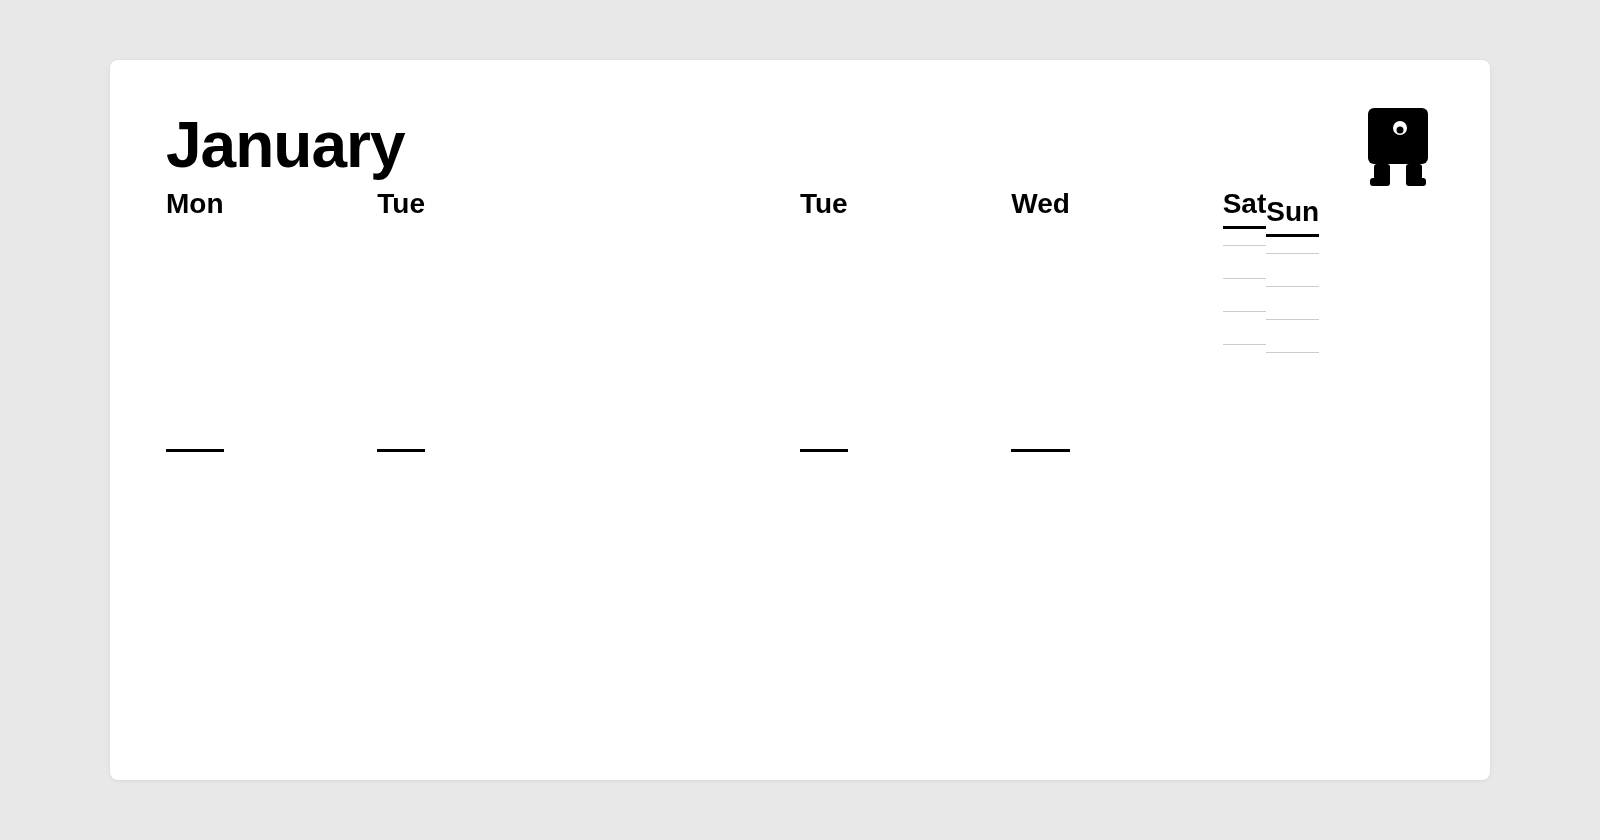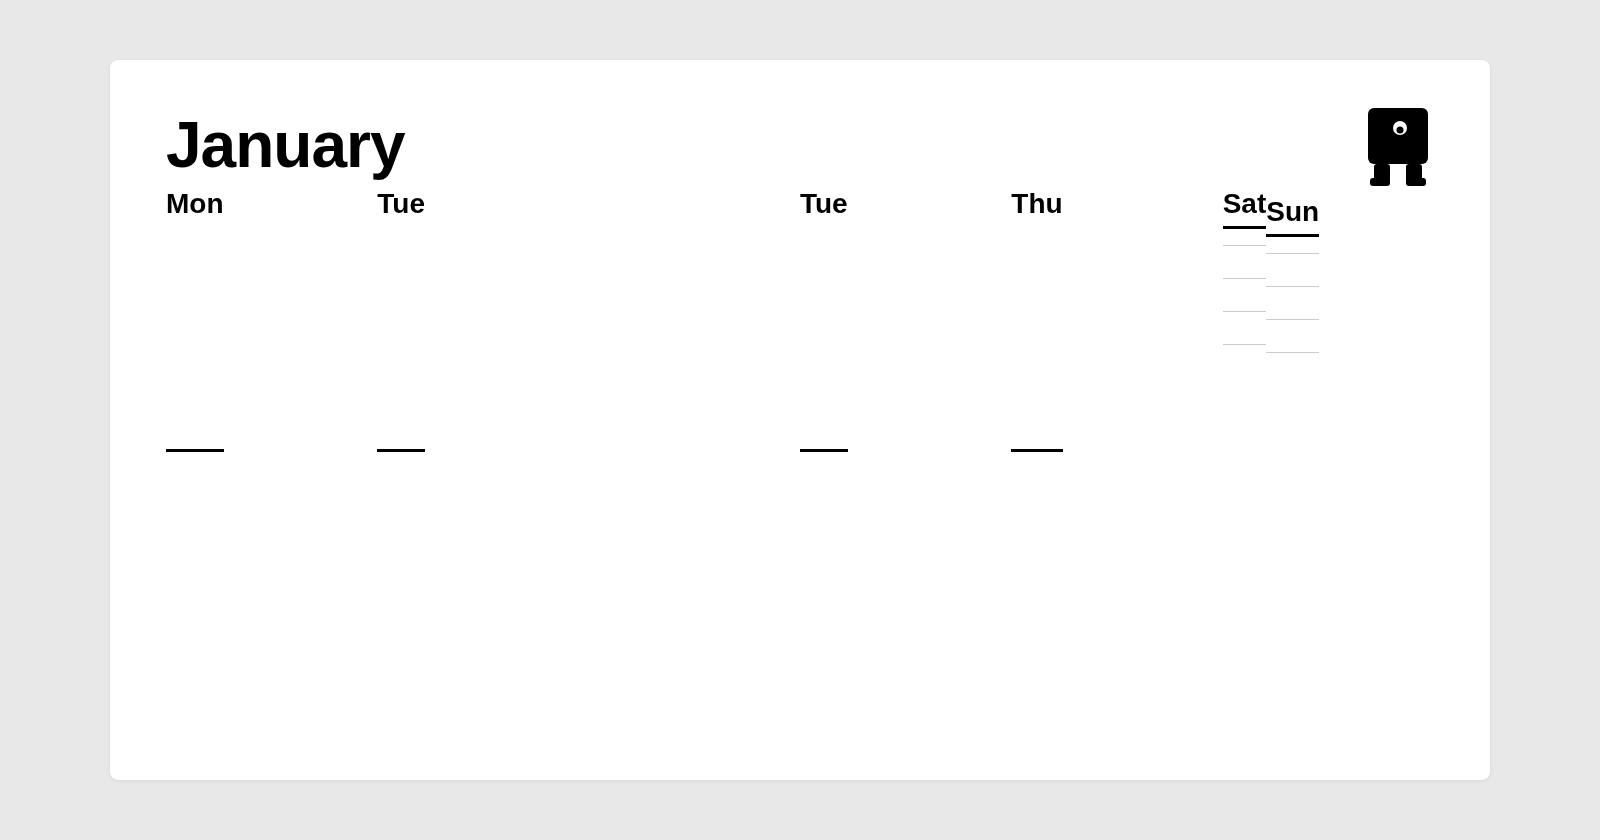--- a/index.html
+++ b/index.html
@@ -155,21 +155,21 @@
         <div class="h-line"></div>
         <div class="h-line"></div>
         <div class="h-line"></div>
         <div class="h-line"></div>
         <div class="h-line"></div>
         <div class="h-line"></div>
       </div>
     </div>
 
     <div class="day-column">
-      <div class="day-header">Thu</div>
+      <div class="day-header">Wed</div>
       <div class="lines-area">
         <div class="h-line"></div>
         <div class="h-line"></div>
         <div class="h-line"></div>
         <div class="h-line"></div>
         <div class="h-line"></div>
         <div class="h-line"></div>
         <div class="h-line"></div>
         <div class="h-line"></div>
       </div>

